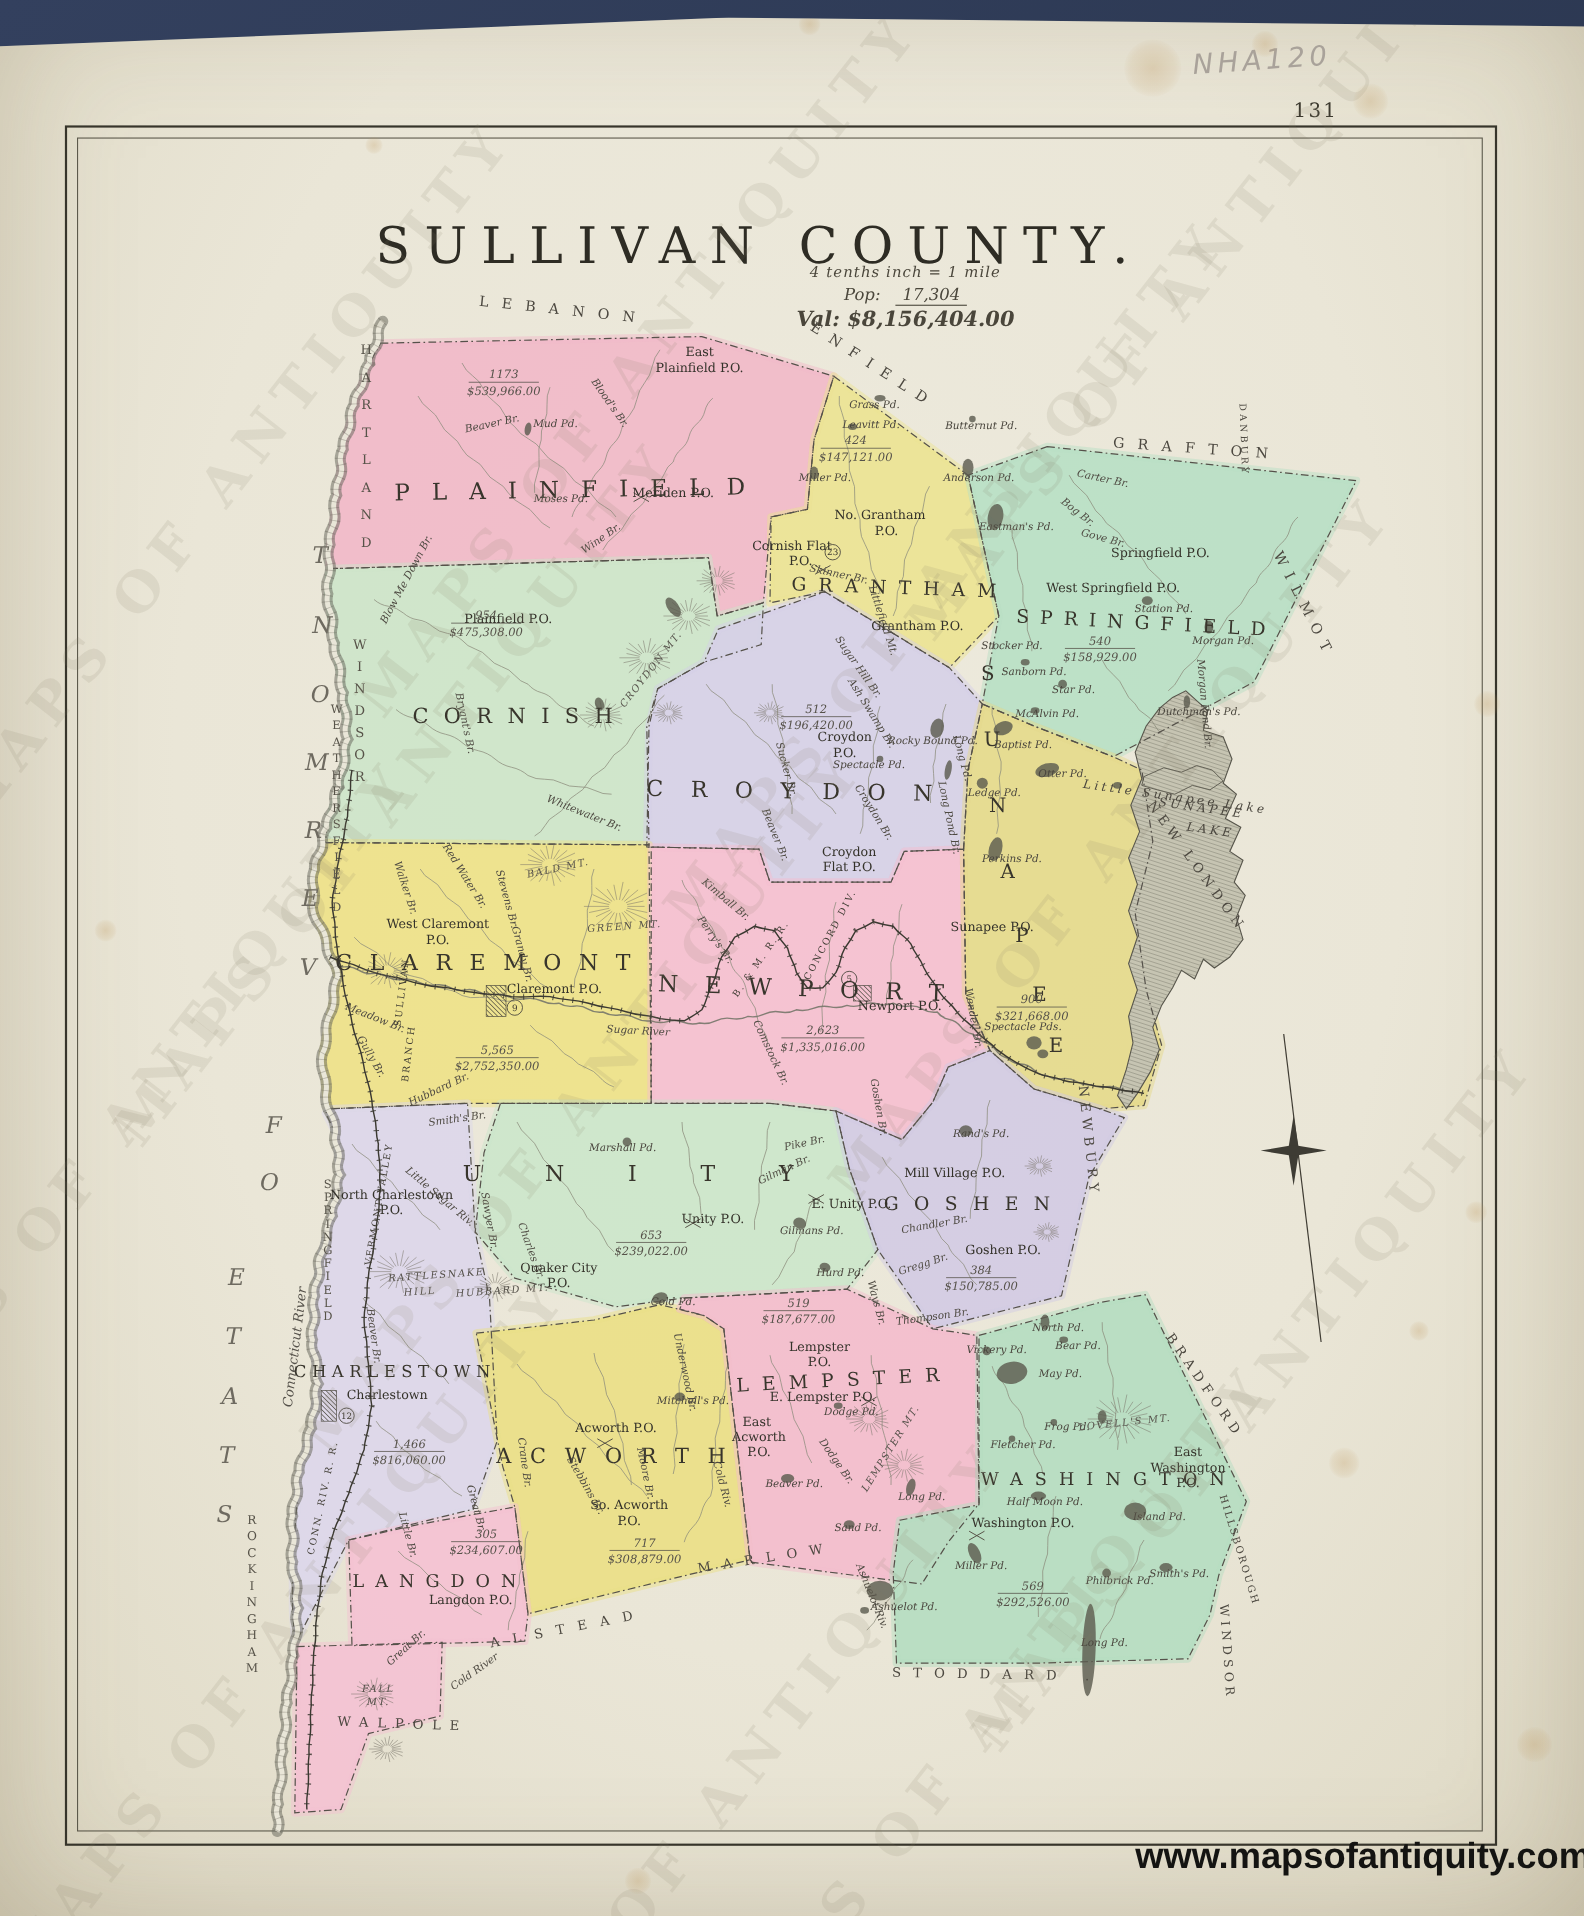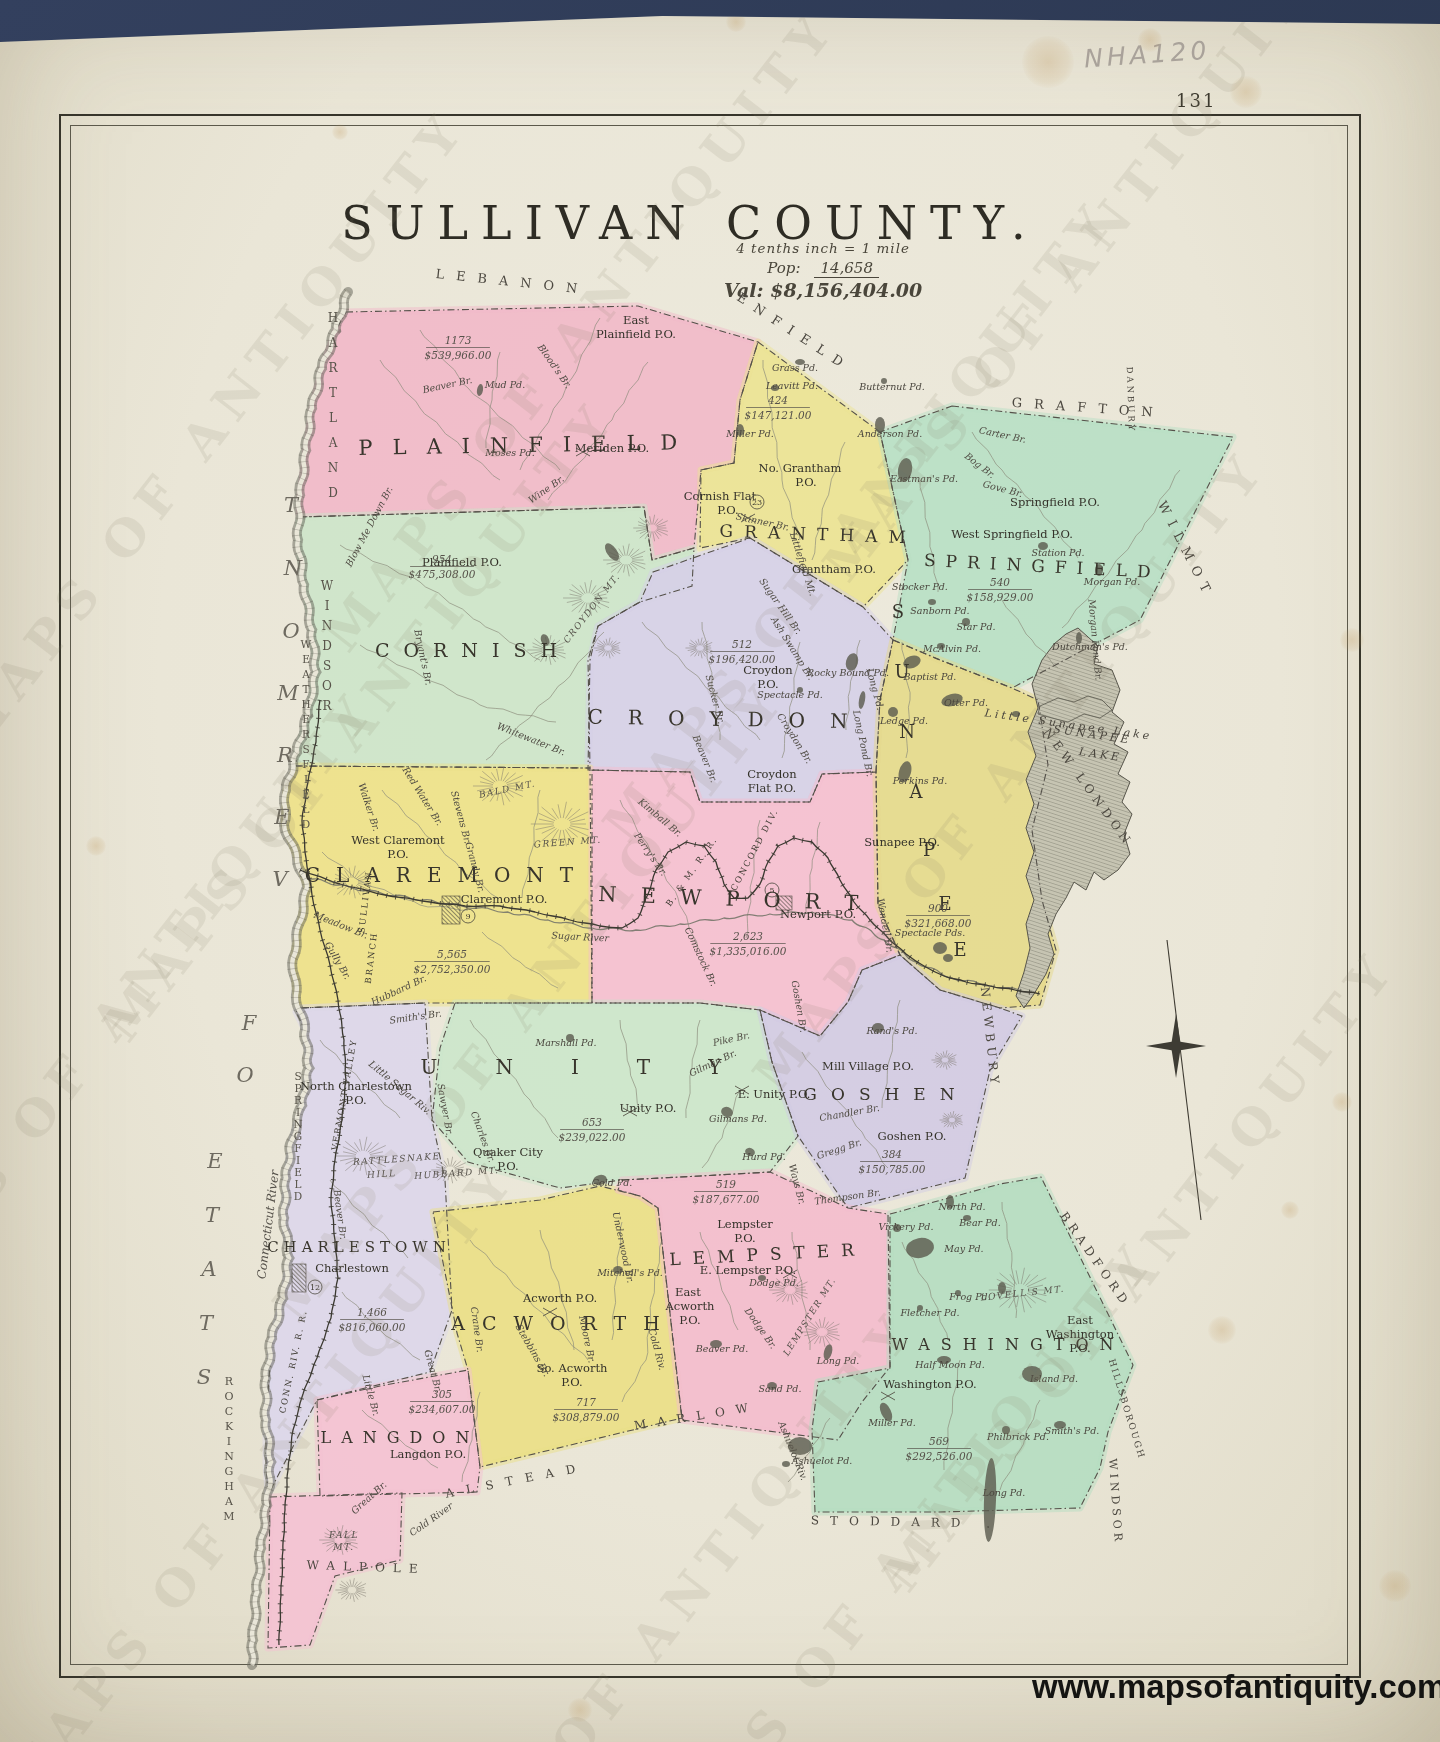--- a/index.html
+++ b/index.html
@@ -39,21 +39,21 @@
 
 <div id="stage">
   <div id="paper">
     <div id="pencil-note">NHA120</div>
     <div id="page-number">131</div>
     <div id="frame-outer" class="frame"></div>
     <div id="frame-inner" class="frame"></div>
     <div id="map-title">SULLIVAN COUNTY.</div>
     <div id="scale-block">
       <div class="s1">4 tenths inch = 1 mile</div>
-      <div class="s2"><span>Pop:</span><span class="num">14,658</span></div>
+      <div class="s2"><span>Pop:</span><span class="num">17,304</span></div>
       <div class="s3"><span>Val:</span> <span>$8,156,404.00</span></div>
     </div>
     <svg id="map-svg" width="1440" height="1742" viewBox="0 0 1440 1742">
         <defs>
           <pattern id="lakeHatch" width="3.5" height="3.5" patternUnits="userSpaceOnUse" patternTransform="rotate(18)">
             <line x1="0" y1="0" x2="3.5" y2="0" stroke="#6c6c60" stroke-width="0.8"></line>
           </pattern>
           <pattern id="blockHatch" width="3" height="3" patternUnits="userSpaceOnUse" patternTransform="rotate(45)">
             <line x1="0" y1="0" x2="3" y2="0" stroke="#4a473d" stroke-width="1.2"></line>
           </pattern>

